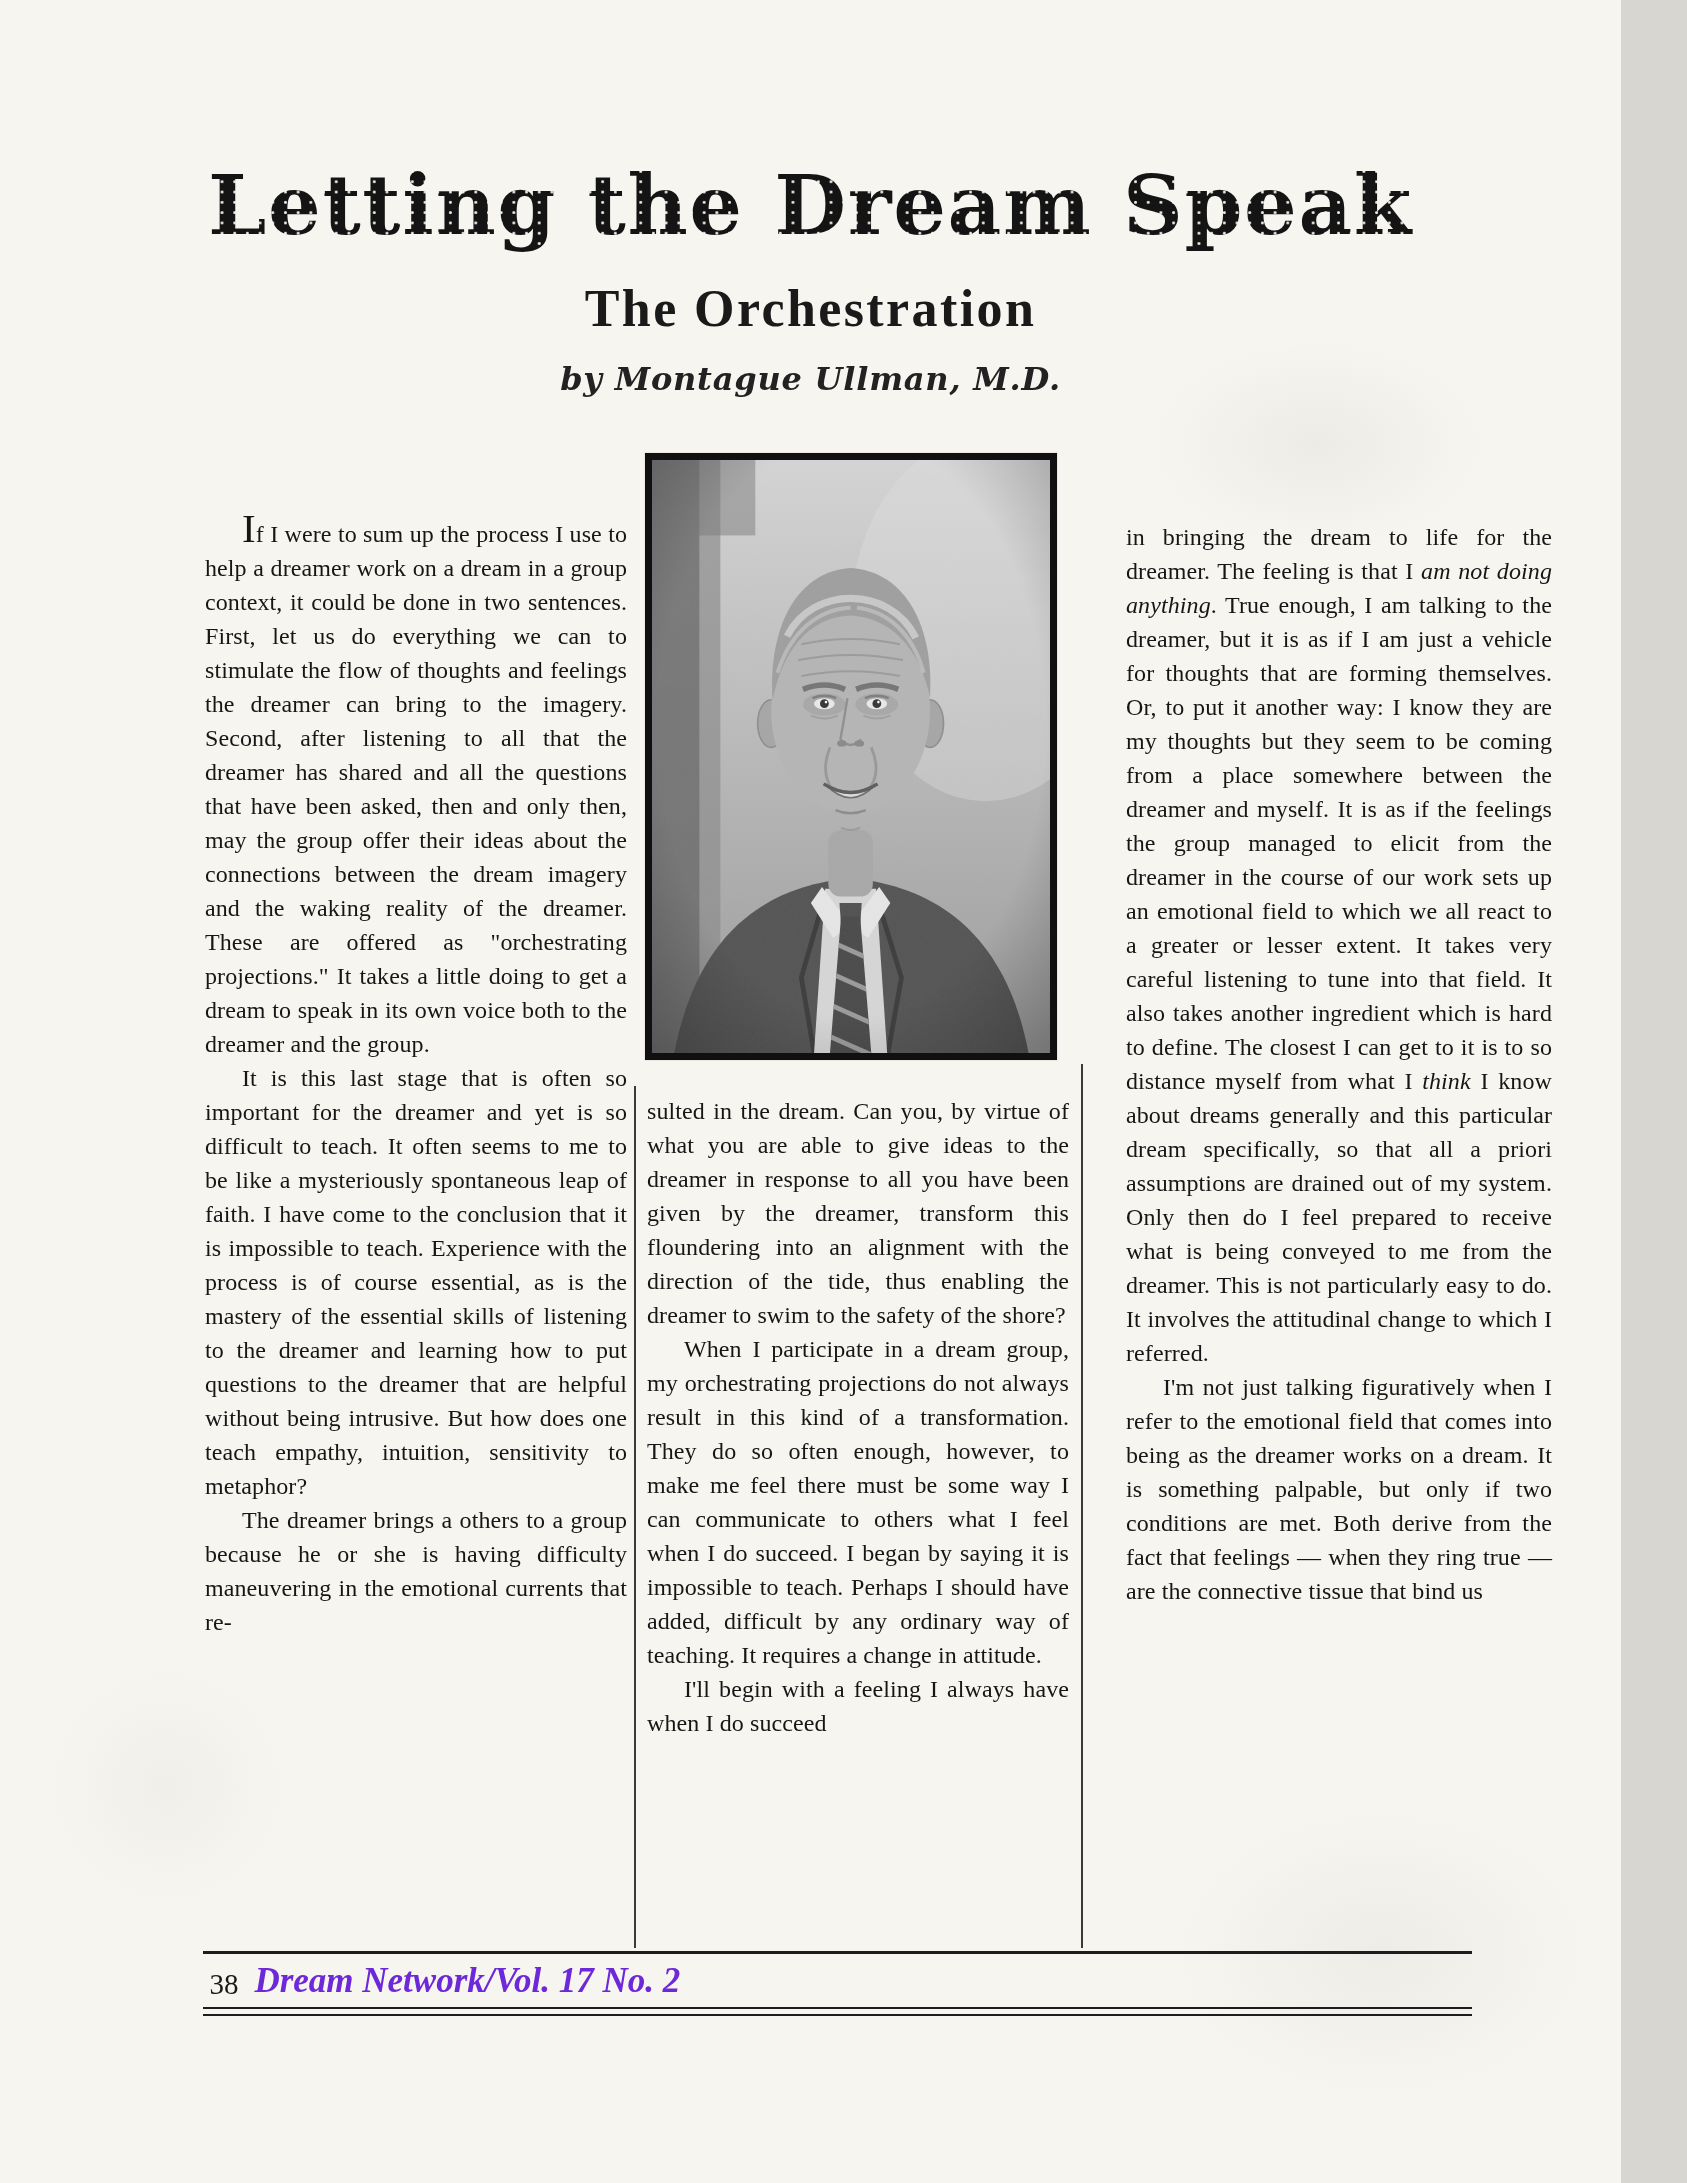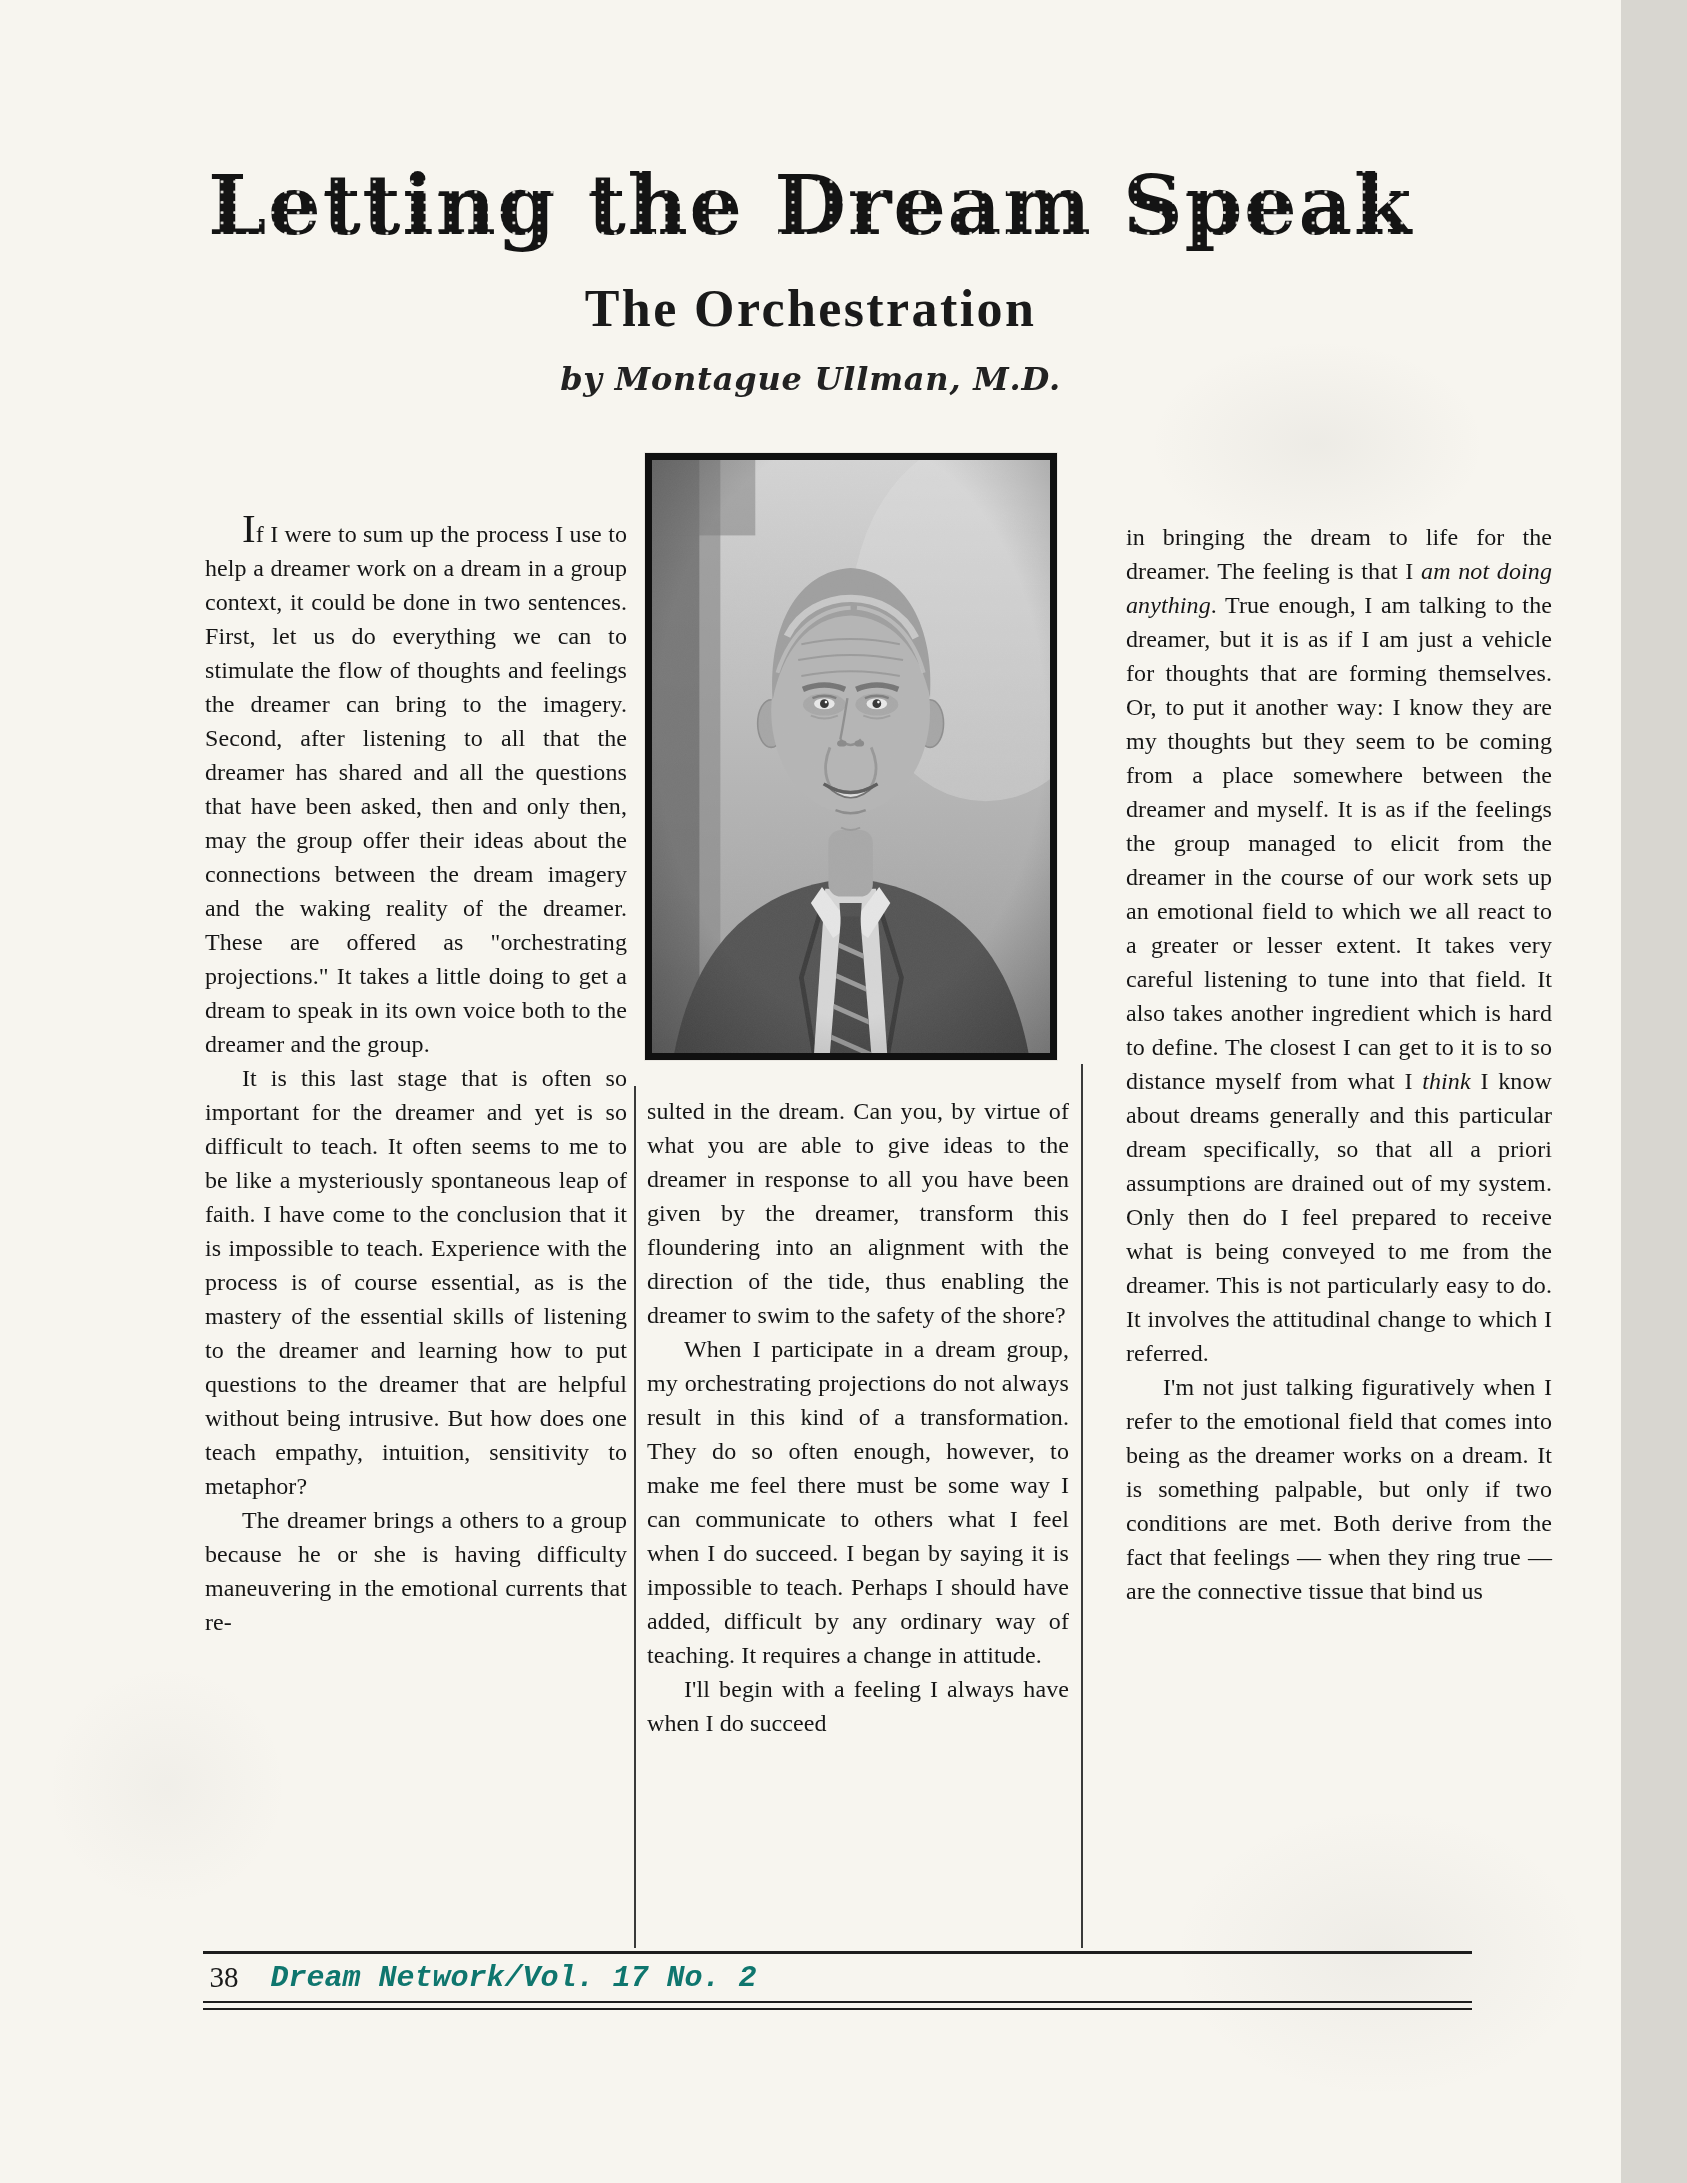--- a/index.html
+++ b/index.html
@@ -104,34 +104,33 @@
   .divider-right { left: 1081px; top: 1064px; height: 884px; }
 
   .footer-area {
     position: absolute;
     left: 203px; right: 149px; top: 1951px;
   }
   .rule { background: #1d1d1d; }
   .rule-a { height: 3.2px; }
   .footer-line {
     display: flex;
-    align-items: flex-start;
-    gap: 32px;
+    align-items: flex-end;
+    gap: 16px;
     padding: 6.4px 0 4.8px 6.4px;
   }
   .footer-pageno {
     font-size: 29px;
     color: #1a1a1a;
   }
   .footer-journal {
-    font-size: 30px;
+    font-size: 35px;
     font-weight: bold;
     font-style: italic;
-    color: #0f766e;
-    font-family: Liberation Mono, monospace;
+    color: #6d28d9;
   }
   .rule-b { height: 2.4px; margin-top: 1.6px; }
   .rule-c { height: 1.6px; margin-top: 4.8px; }
 </style>
 </head>
 <body>
 
 <div class="page">
 
   <div class="scan-blot blot-a"></div>

